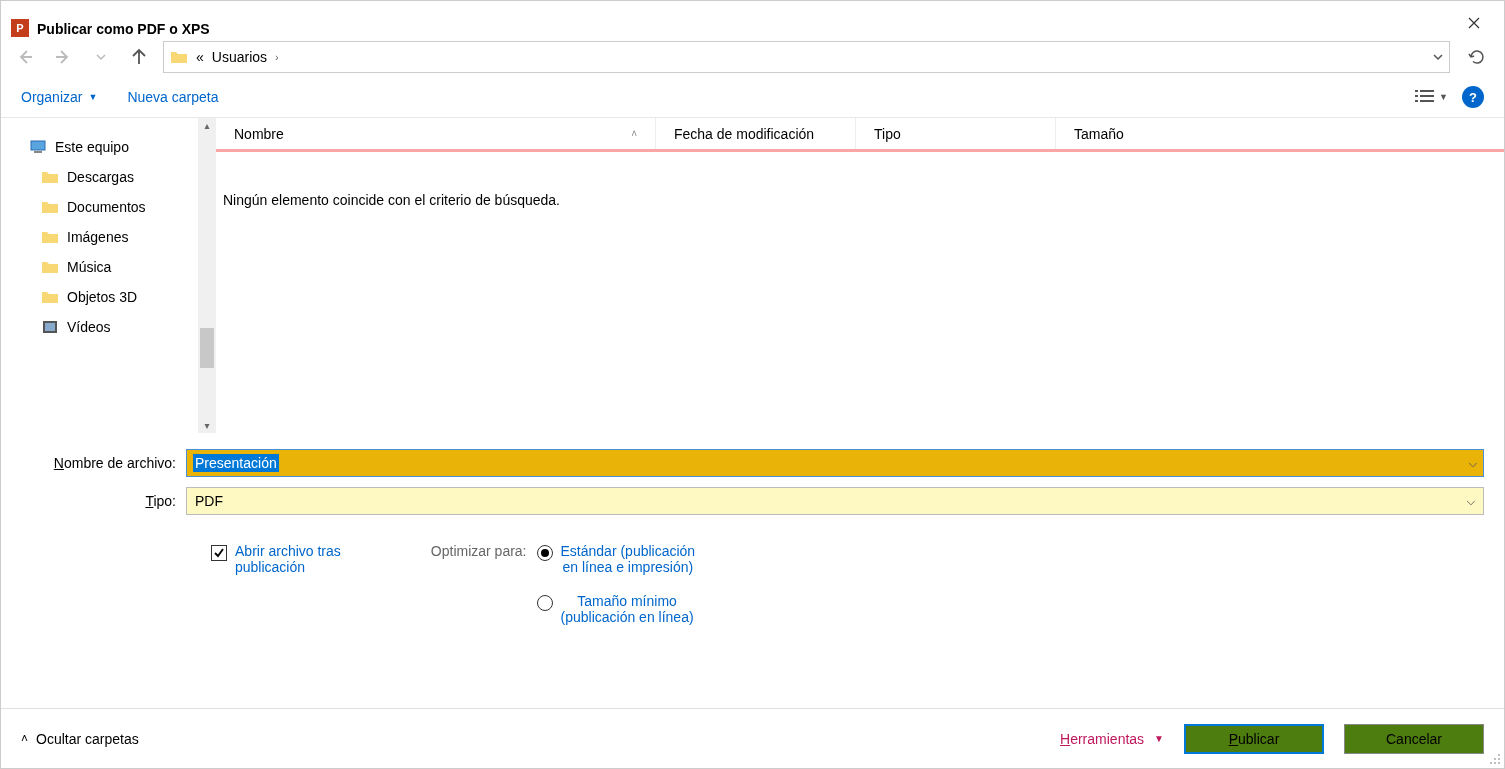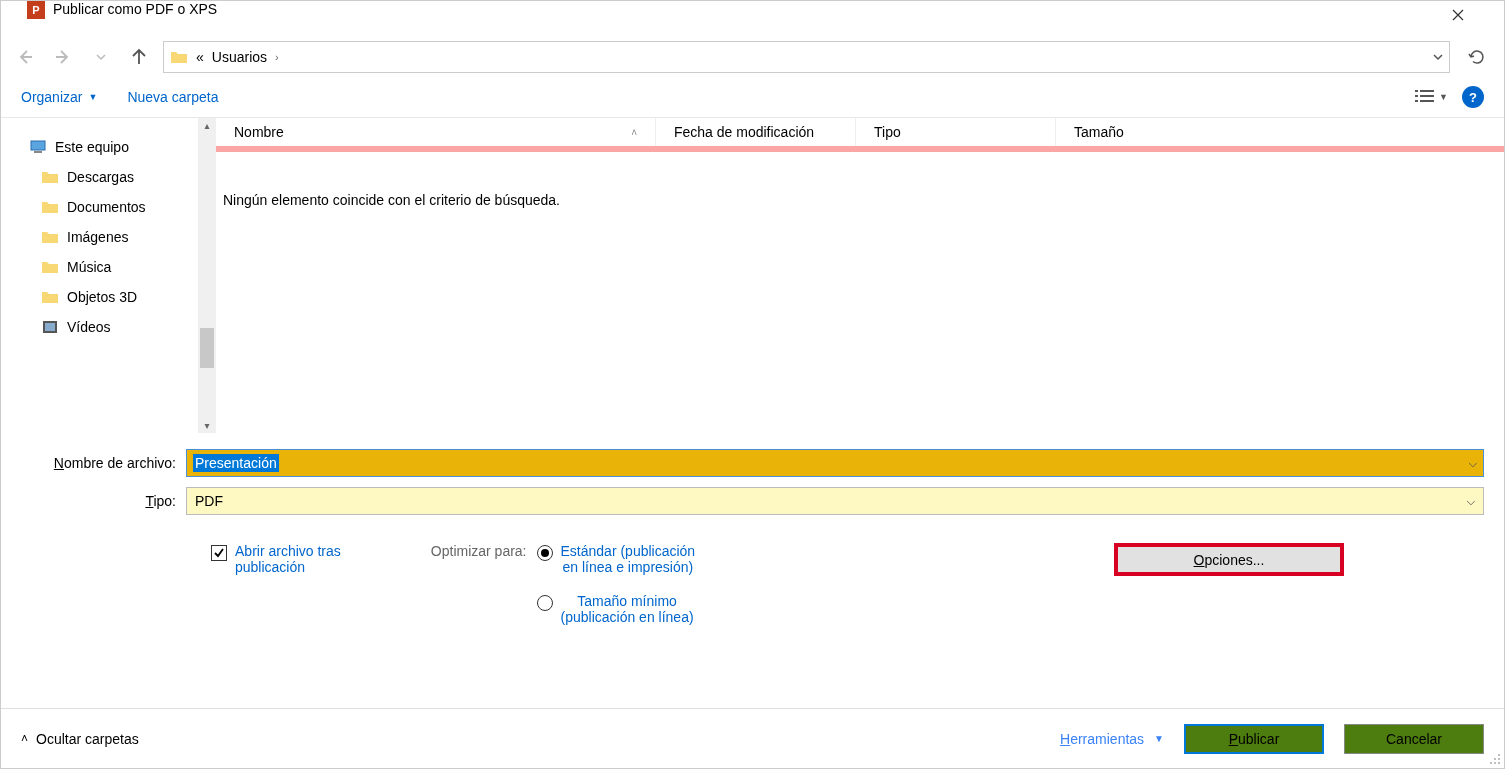--- a/index.html
+++ b/index.html
@@ -1,19 +1,19 @@
 <!DOCTYPE html>
 <html><head>
 <meta charset="utf-8">
 <style>
 * { box-sizing: border-box; margin: 0; padding: 0; font-family: "Segoe UI", Tahoma, sans-serif; font-size: 14px; }
 body { background: #fff; width: 1505px; height: 769px; overflow: hidden; position: relative; border: 1px solid #ccc; }
 
 
-.titlebar { display: flex; align-items: flex-start; height: 36px; padding: 0 26px; }
+.titlebar { display: flex; align-items: flex-end; height: 36px; padding: 0 10px; font-weight: bold; }
 .titlebar .app-icon { width: 18px; height: 18px; margin-right: 8px; background:#c43e1c; position:relative; display:flex; align-items:center; justify-content:center; }
 .titlebar .app-icon::after{content:"P"; color:#fff; font-size:11px; font-weight:bold;}
 .titlebar .title { color:#000; font-size:14px; }
 .titlebar .close { margin-left:auto; width:40px; height:28px; display:flex; align-items:center; justify-content:center; }
 .titlebar .close svg{width:12px;height:12px;}
 
 
 .navbar { display:flex; align-items:center; height:40px; padding:0 10px; gap:10px; }
 .nav-btn { width:28px; height:28px; display:flex; align-items:center; justify-content:center; color:#999; }
 .nav-btn.enabled{color:#555;}
@@ -41,21 +41,21 @@
 .sidebar-wrap{width:215px;display:flex;position:relative;}
 .sidebar{flex:1;padding-top:14px;overflow:hidden;}
 .side-item{display:flex;align-items:center;gap:8px;padding:6px 0 6px 40px;color:#000;}
 .side-item.root{padding-left:28px;}
 .side-icon{width:18px;height:18px;flex-shrink:0;}
 .scroll-col{width:18px;background:#f0f0f0;display:flex;flex-direction:column;align-items:center;justify-content:space-between;padding:2px 0;}
 .scroll-col .arr{color:#666;font-size:10px;}
 .scroll-col .thumb{width:14px;height:40px;background:#c8c8c8;margin-top:144px;}
 
 .file-area{flex:1;display:flex;flex-direction:column;}
-.cols-header{display:flex;align-items:center;height:34px;border-bottom:6px solid #fca5a5;}
+.cols-header{display:flex;align-items:center;height:34px;border-bottom:3px solid #fca5a5;}
 .col{padding:0 18px;color:#000;display:flex;align-items:center;gap:6px;border-right:1px solid #eee;height:100%;}
 .col.name{width:440px;}
 .col.date{width:200px;}
 .col.type{width:200px;}
 .col.size{width:140px;border-right:none;}
 .col .sort-caret{color:#888;font-size:10px;}
 .empty-msg{text-align:left;color:#000;padding-top:40px;padding-left:7px;}
 
 
 .form-section{padding:16px 20px 0 20px;}
@@ -82,21 +82,21 @@
 .radio.checked::after{content:"";width:8px;height:8px;background:#000;border-radius:50%;}
 
 .options-btn{width:230px;height:33px;border:4px solid #d70022;background:#e1e1e1;display:flex;align-items:center;justify-content:center;margin-left:auto;margin-right:140px;}
 .options-btn .accel{text-decoration:underline;}
 
 
 .footer{position:absolute;bottom:0;left:0;right:0;height:60px;border-top:1px solid #e0e0e0;display:flex;align-items:center;padding:0 20px;}
 .hide-folders{display:flex;align-items:center;gap:8px;color:#000;}
 .hide-folders .chev-up{font-size:12px;}
 .footer-right{margin-left:auto;display:flex;align-items:center;gap:20px;}
-.tools-link{color:#3b82f6;display:flex;align-items:center;gap:10px;}
+.tools-link{color:#be185d;display:flex;align-items:center;gap:10px;}
 .tools-link .accel{text-decoration:underline;}
 .btn{width:140px;height:30px;border:1px solid #888;background:#4d7c0f;display:flex;align-items:center;justify-content:center;}
 .btn.primary{border:2px solid #0078d7;}
 .btn .accel{text-decoration:underline;}
 
 .resize-grip{position:absolute;right:2px;bottom:2px;width:14px;height:14px;}
 .resize-grip svg{width:14px;height:14px;}
 
 .folder-svg{fill:#f8d775;}
 </style>
@@ -291,23 +291,20 @@
         </div>
         <div class="radio-item">
           <div class="radio"></div>
           <div class="link-text">
             <span class="accel">T</span><span>amaño mínimo</span><br><span>(publicación en línea)</span>
           </div>
         </div>
       </div>
     </div>
 
-    <div class="options-btn">
-      <span><span class="accel">O</span><span>pciones...</span></span>
-    </div>
   </div>
 </div>
 
 <div class="footer">
   <div class="hide-folders">
     <span class="chev-up">˄</span>
     <span>Ocultar carpetas</span>
   </div>
   <div class="footer-right">
     <div class="tools-link">

